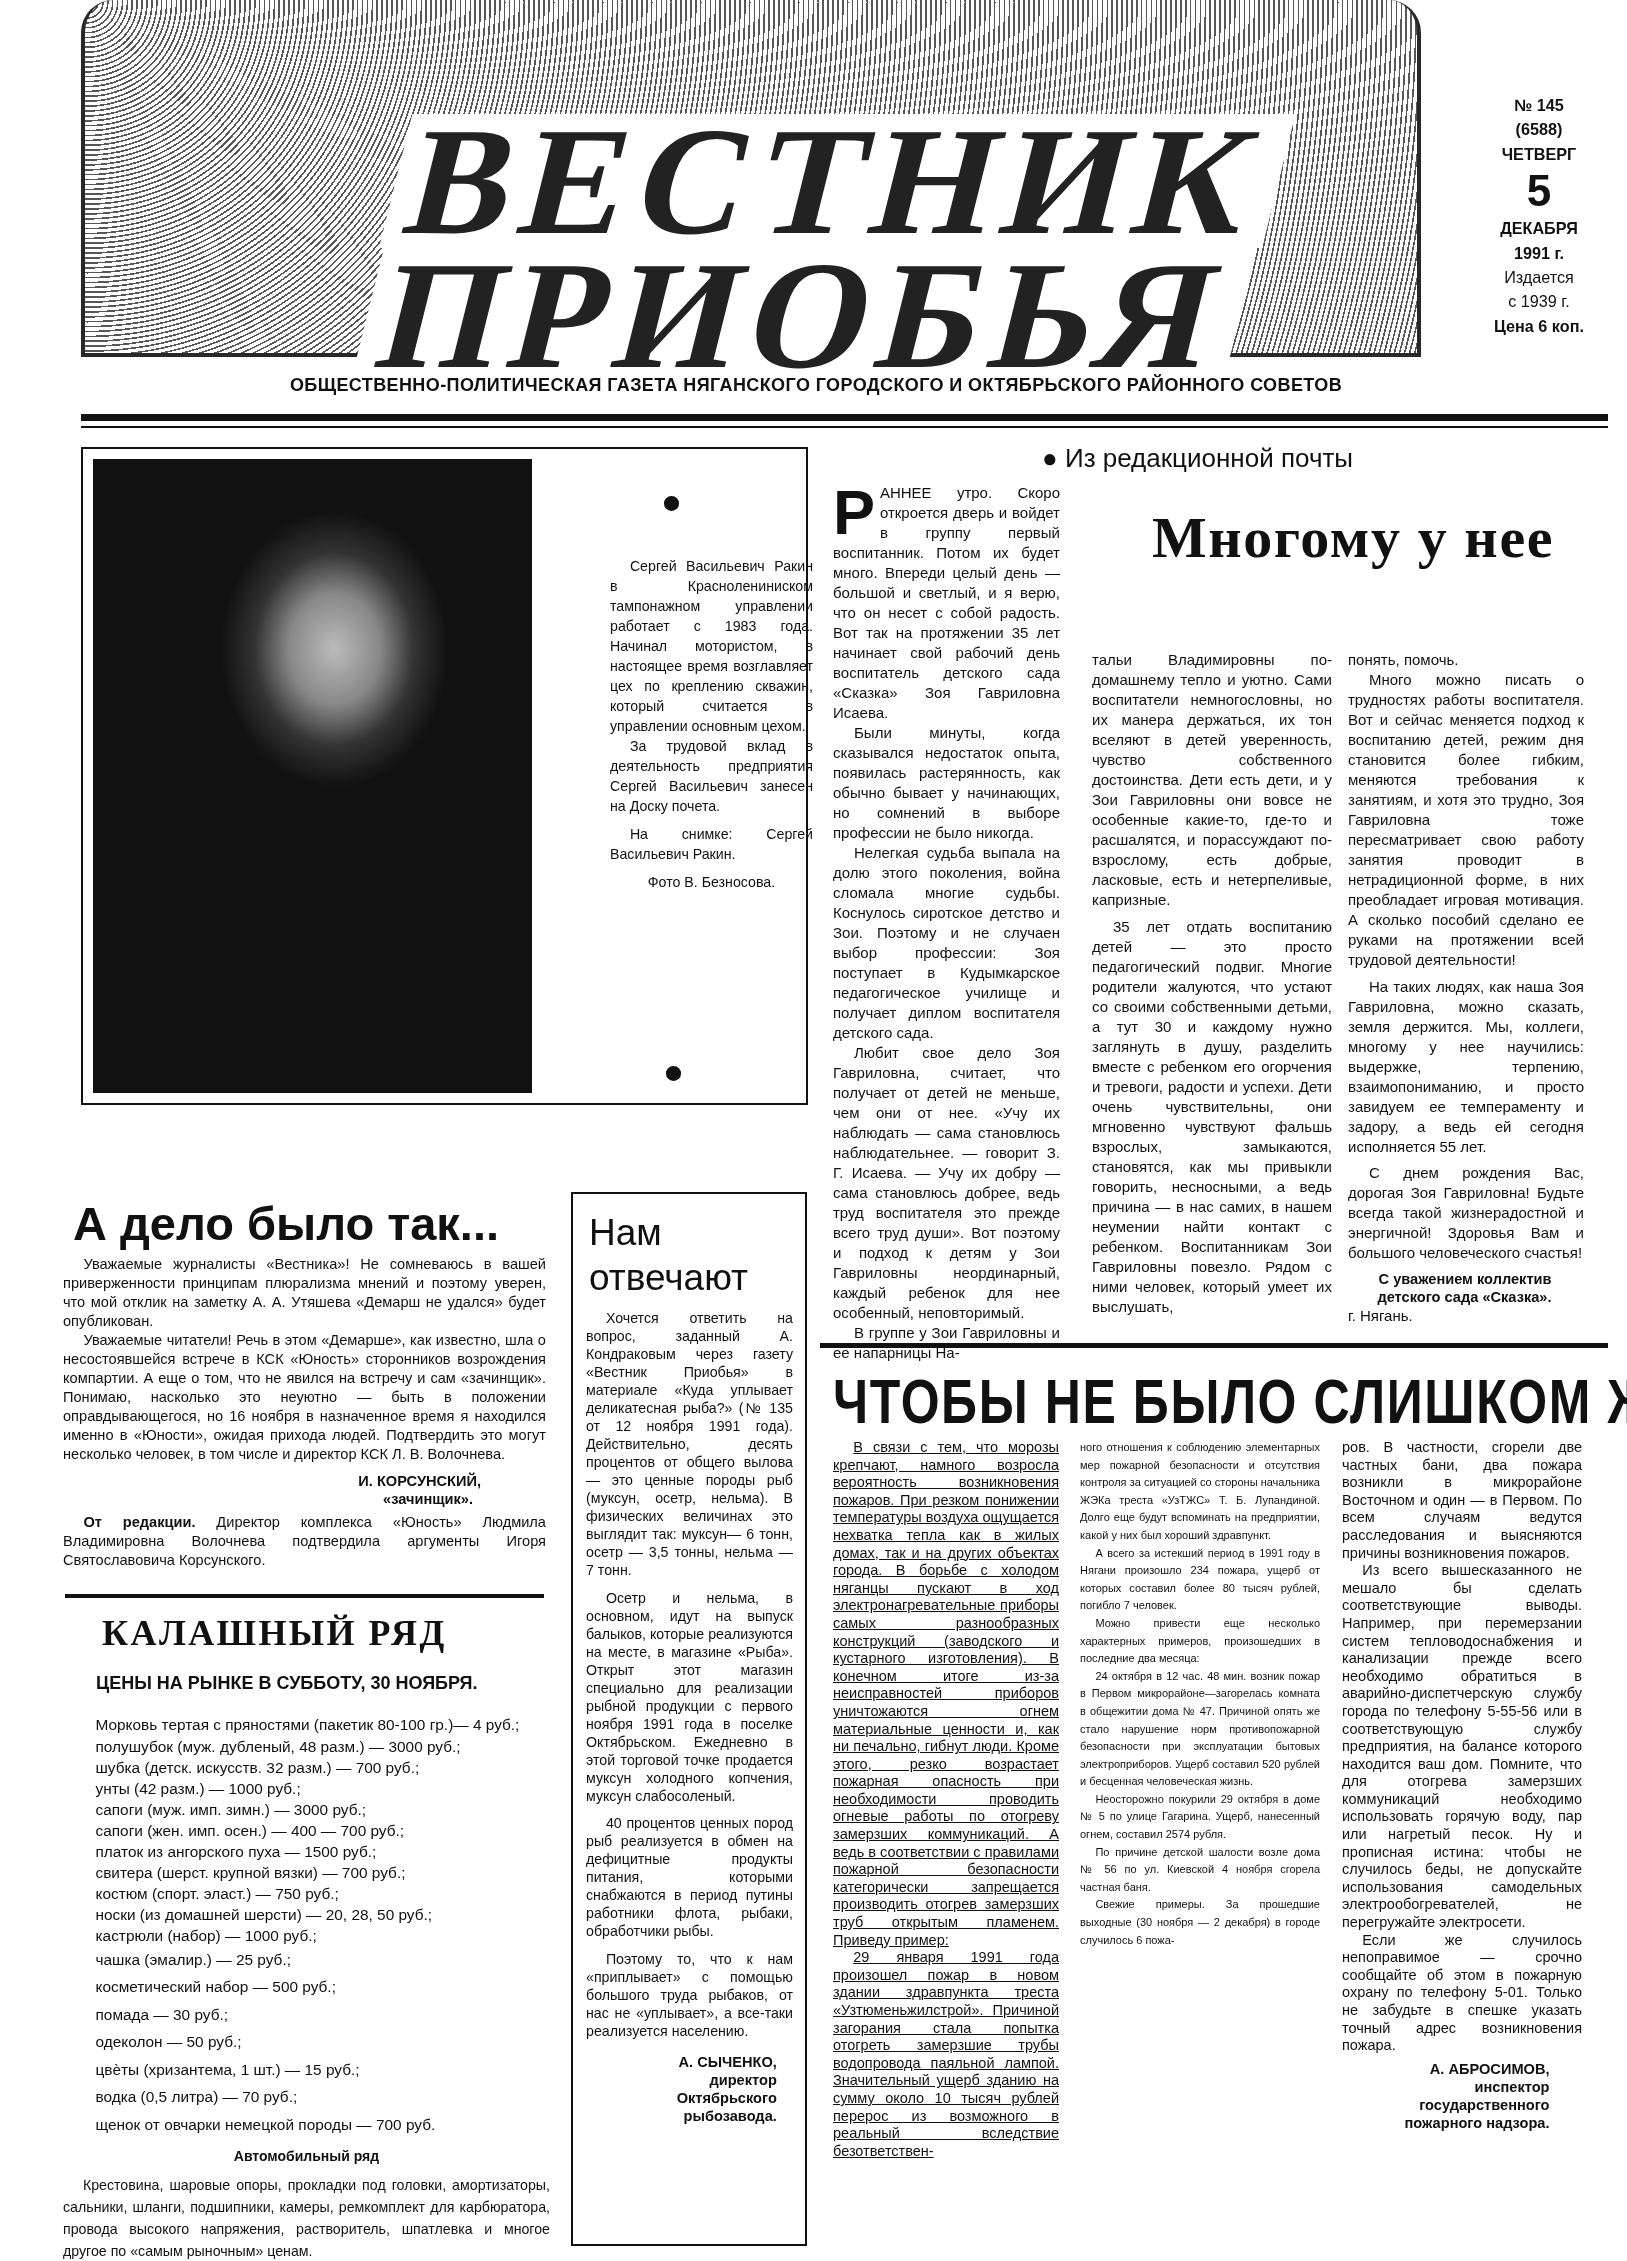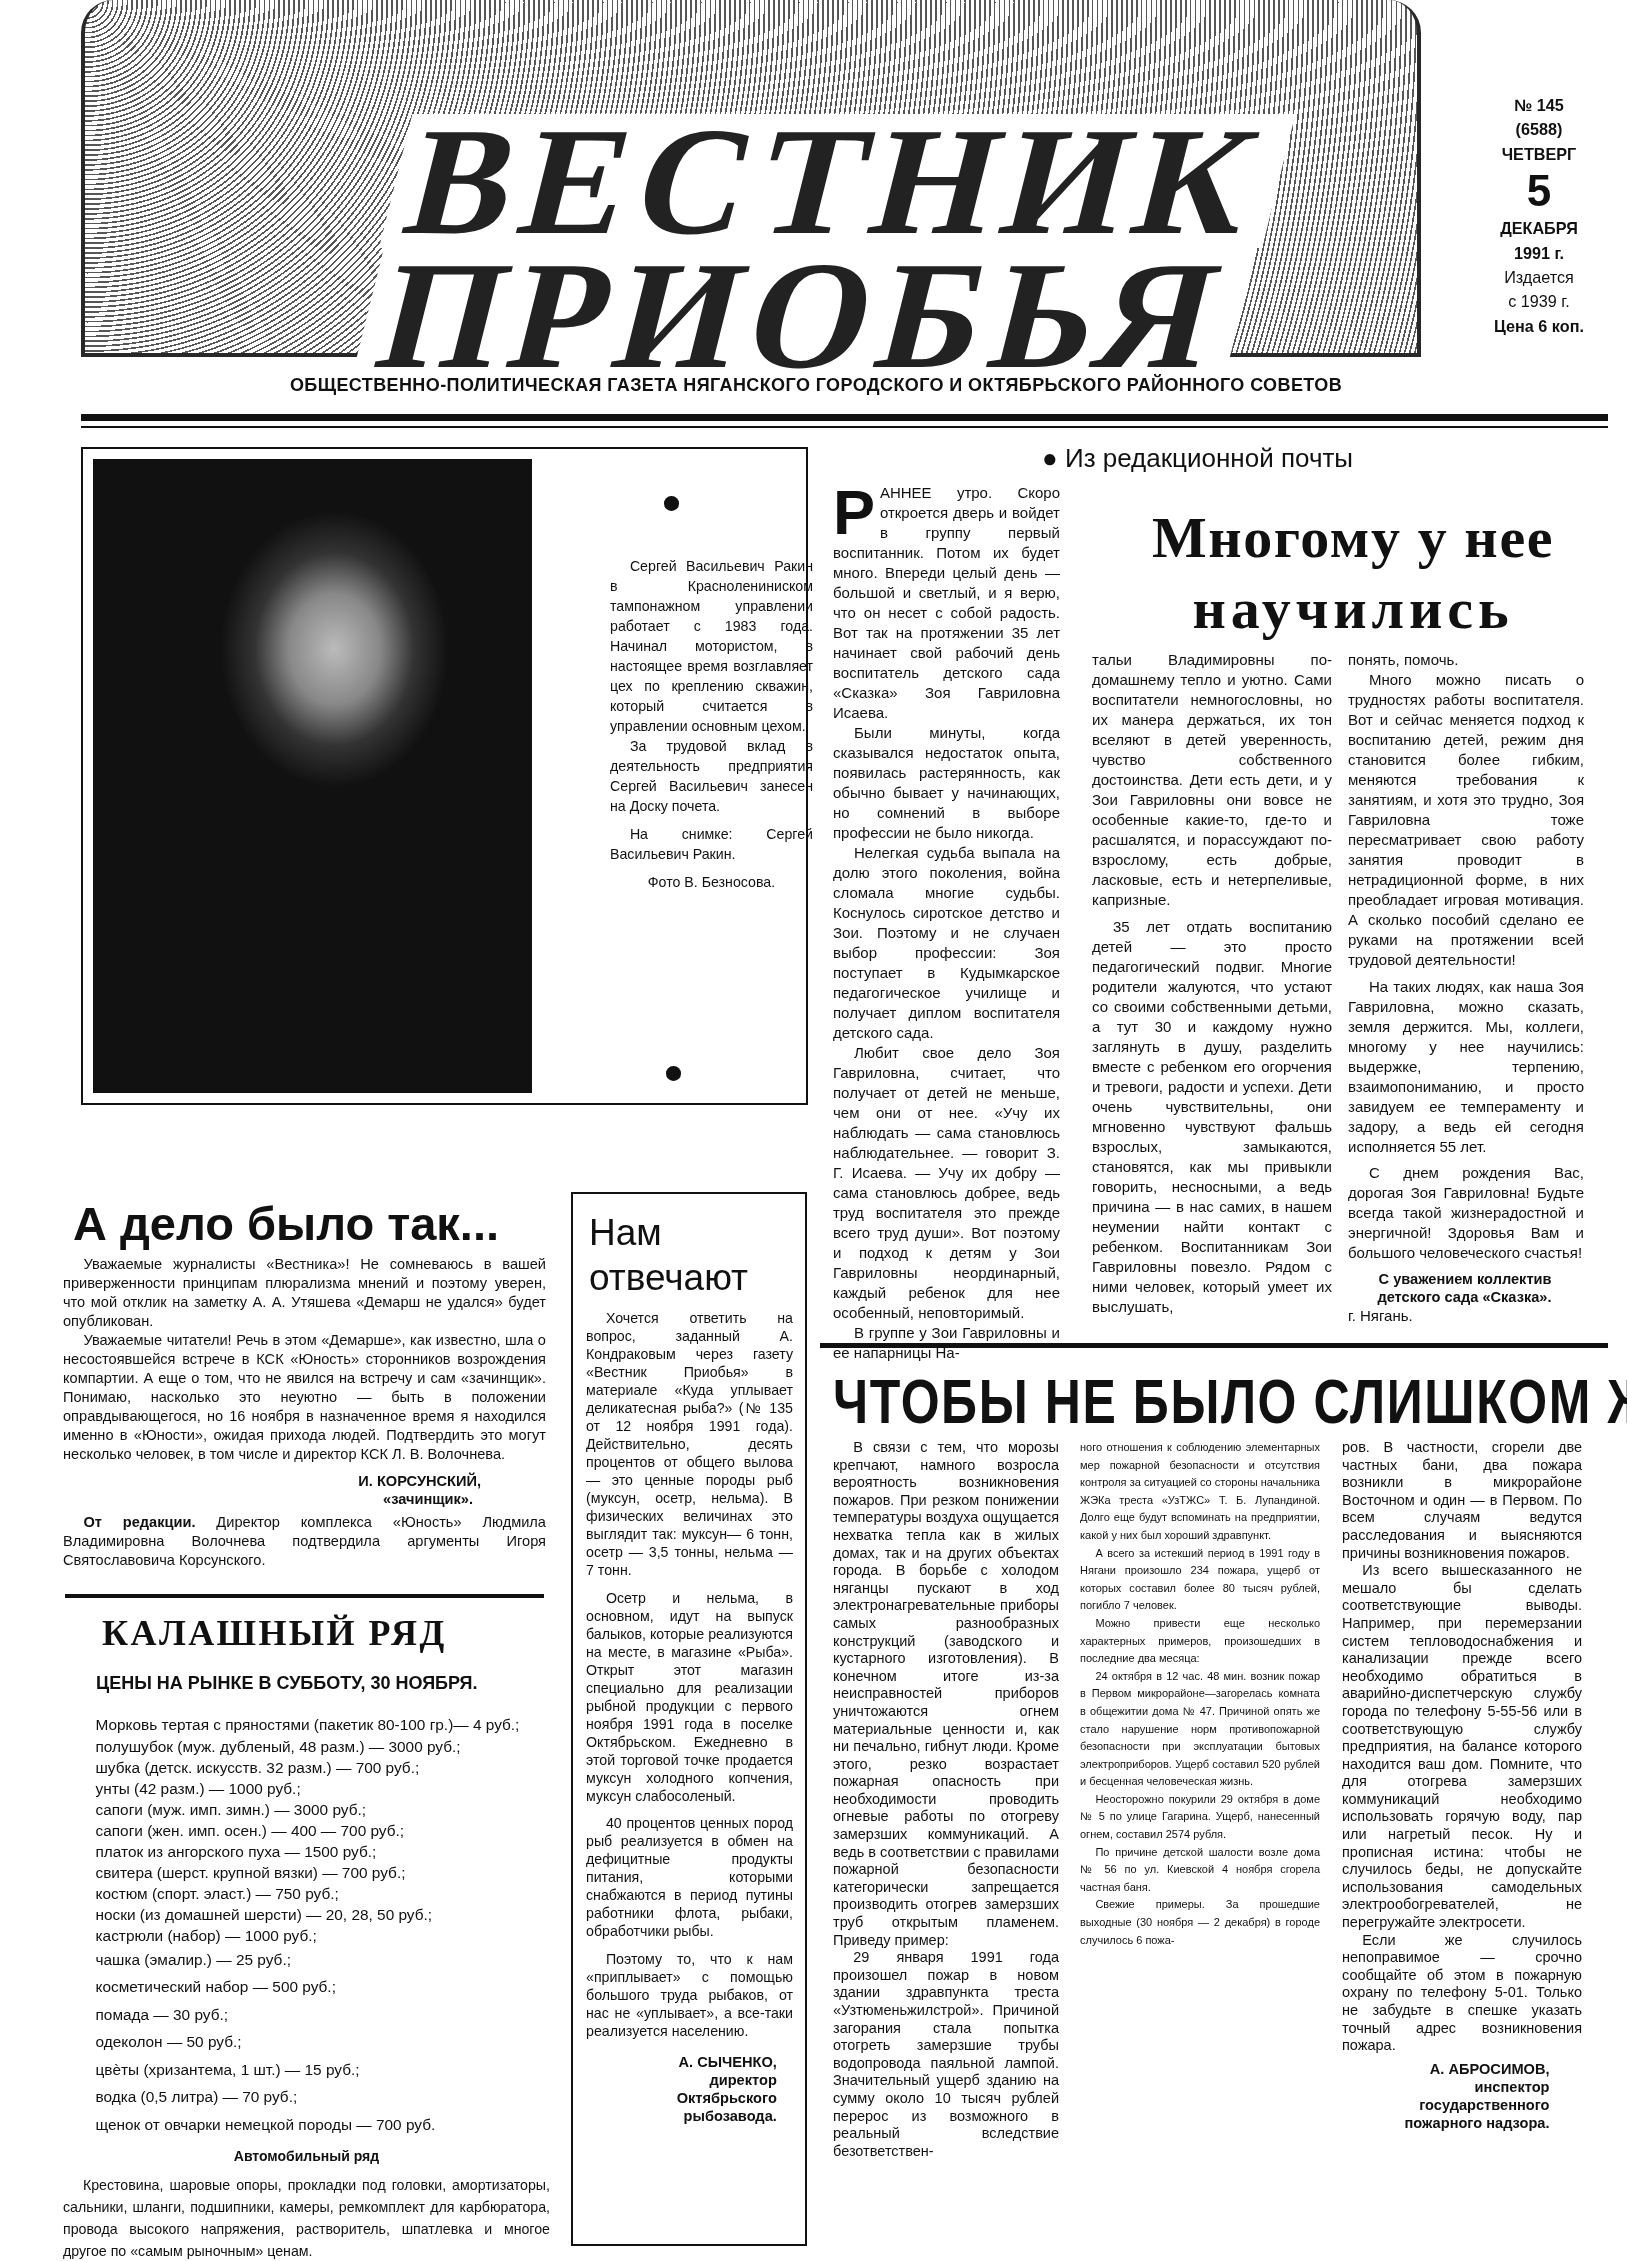--- a/index.html
+++ b/index.html
@@ -58,21 +58,20 @@
   <p style="margin-top:8.1px;">На снимке: Сергей Васильевич Ракин.</p>
   <p style="margin-top:8.1px;text-align:center;text-indent:0;">Фото В. Безносова.</p>
 </div>
 <div class="dot" style="left:666px;top:1066px;"></div>
 
 <div class="abs" style="left:1007px;top:443px;font-size:26px;font-weight:normal;margin-left:35px;">
   <span>● </span><span>Из редакционной почты</span>
 </div>
 <div class="abs" style="left:1101px;top:502px;width:504px;font-family:'Liberation Serif',serif;font-weight:bold;font-size:58px;line-height:71px;text-align:center;letter-spacing:1.6px;">
   <div>Многому у нее</div>
-  <div style="letter-spacing:4.9px;">научились</div>
 </div>
 <div class="col" style="left:833px;top:483px;width:227px;">
   <p class="noind"><span class="dropcap">Р</span><span>АННЕЕ утро. Скоро откроется дверь и войдет в группу первый воспитанник. Потом их будет много. Впереди целый день — большой и светлый, и я верю, что он несет с собой радость. Вот так на протяжении 35 лет начинает свой рабочий день воспитатель детского сада «Сказка» Зоя Гавриловна Исаева.</span></p>
   <p>Были минуты, когда сказывался недостаток опыта, появилась растерянность, как обычно бывает у начинающих, но сомнений в выборе профессии не было никогда.</p>
   <p>Нелегкая судьба выпала на долю этого поколения, война сломала многие судьбы. Коснулось сиротское детство и Зои. Поэтому и не случаен выбор профессии: Зоя поступает в Кудымкарское педагогическое училище и получает диплом воспитателя детского сада.</p>
   <p>Любит свое дело Зоя Гавриловна, считает, что получает от детей не меньше, чем они от нее. «Учу их наблюдать — сама становлюсь наблюдательнее. — говорит З. Г. Исаева. — Учу их добру — сама становлюсь добрее, ведь труд воспитателя это прежде всего труд души». Вот поэтому и подход к детям у Зои Гавриловны неординарный, каждый ребенок для нее особенный, неповторимый.</p>
   <p>В группе у Зои Гавриловны и ее напарницы На-</p>
 </div>
 <div class="col" style="left:1092px;top:650px;width:240px;">
   <p class="noind">тальи Владимировны по-домашнему тепло и уютно. Сами воспитатели немногословны, но их манера держаться, их тон вселяют в детей уверенность, чувство собственного достоинства. Дети есть дети, и у Зои Гавриловны они вовсе не особенные какие-то, где-то и расшалятся, и порассуждают по-взрослому, есть добрые, ласковые, есть и нетерпеливые, капризные.</p>
@@ -135,21 +134,21 @@
   <p style="margin-top:9.7px;">40 процентов ценных пород рыб реализуется в обмен на дефицитные продукты питания, которыми снабжаются в период путины работники флота, рыбаки, обработчики рыбы.</p>
   <p style="margin-top:9.7px;">Поэтому то, что к нам «приплывает» с помощью большого труда рыбаков, от нас не «уплывает», а все-таки реализуется населению.</p>
   <div class="sign" style="margin-top:13px;padding-right:16.2px;">А. СЫЧЕНКО,</div>
   <div class="sign" style="padding-right:16.2px;">директор</div>
   <div class="sign" style="padding-right:16.2px;">Октябрьского</div>
   <div class="sign" style="padding-right:16.2px;">рыбозавода.</div>
 </div>
 
 <div class="rule" style="left:820px;top:1343px;width:788px;height:4.9px;"></div>
 <div class="abs" style="left:833px;top:1365px;width:763px;font-family:'Liberation Sans Narrow','Liberation Sans',sans-serif;font-weight:bold;font-size:50px;letter-spacing:1.6px;transform:scaleY(1.25);transform-origin:left top;white-space:nowrap;">ЧТОБЫ НЕ БЫЛО СЛИШКОМ ЖАРКО</div>
-<div class="col" style="left:833px;top:1439px;width:226px;font-size:14.5px;line-height:17.6px;">
+<div class="col" style="left:833px;top:1439px;width:226px;font-size:14.5px;line-height:17.6px;text-decoration:underline;">
   <p>В связи с тем, что морозы крепчают, намного возросла вероятность возникновения пожаров. При резком понижении температуры воздуха ощущается нехватка тепла как в жилых домах, так и на других объектах города. В борьбе с холодом няганцы пускают в ход электронагревательные приборы самых разнообразных конструкций (заводского и кустарного изготовления). В конечном итоге из-за неисправностей приборов уничтожаются огнем материальные ценности и, как ни печально, гибнут люди. Кроме этого, резко возрастает пожарная опасность при необходимости проводить огневые работы по отогреву замерзших коммуникаций. А ведь в соответствии с правилами пожарной безопасности категорически запрещается производить отогрев замерзших труб открытым пламенем. Приведу пример:</p>
   <p>29 января 1991 года произошел пожар в новом здании здравпункта треста «Узтюменьжилстрой». Причиной загорания стала попытка отогреть замерзшие трубы водопровода паяльной лампой. Значительный ущерб зданию на сумму около 10 тысяч рублей перерос из возможного в реальный вследствие безответствен-</p>
 </div>
 <div class="col" style="left:1080px;top:1439px;width:240px;font-size:11px;line-height:17.6px;">
   <p class="noind">ного отношения к соблюдению элементарных мер пожарной безопасности и отсутствия контроля за ситуацией со стороны начальника ЖЭКа треста «УзТЖС» Т. Б. Лупандиной. Долго еще будут вспоминать на предприятии, какой у них был хороший здравпункт.</p>
   <p>А всего за истекший период в 1991 году в Нягани произошло 234 пожара, ущерб от которых составил более 80 тысяч рублей, погибло 7 человек.</p>
   <p>Можно привести еще несколько характерных примеров, произошедших в последние два месяца:</p>
   <p>24 октября в 12 час. 48 мин. возник пожар в Первом микрорайоне—загорелась комната в общежитии дома № 47. Причиной опять же стало нарушение норм противопожарной безопасности при эксплуатации бытовых электроприборов. Ущерб составил 520 рублей и бесценная человеческая жизнь.</p>
   <p>Неосторожно покурили 29 октября в доме № 5 по улице Гагарина. Ущерб, нанесенный огнем, составил 2574 рубля.</p>
   <p>По причине детской шалости возле дома № 56 по ул. Киевской 4 ноября сгорела частная баня.</p>

